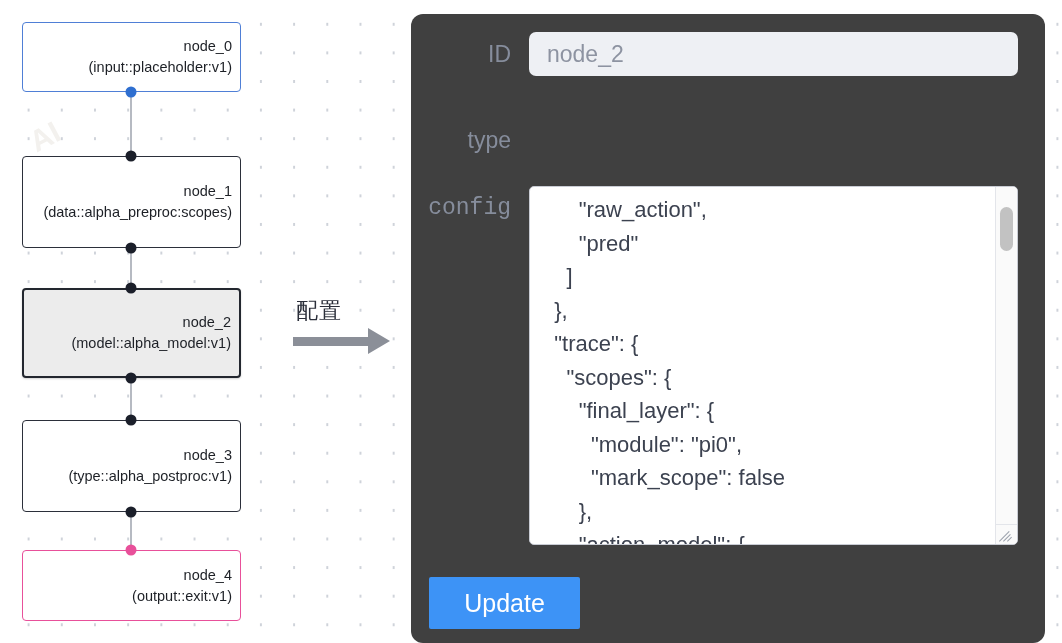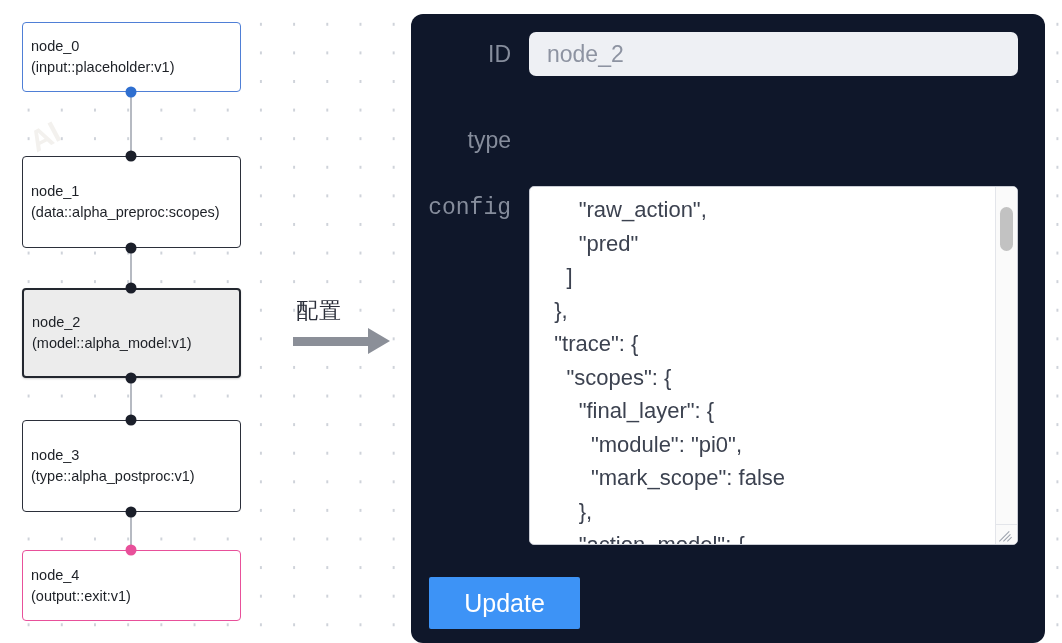--- a/index.html
+++ b/index.html
@@ -24,21 +24,21 @@
   #watermark span{
     position:absolute;color:#f3f1ee;font-size:30px;font-weight:700;
     transform:rotate(-28deg);white-space:nowrap;
   }
 
   
   .node{
     position:absolute;box-sizing:border-box;
     background:#ffffff;border:1.6px solid #2b2f3a;border-radius:4px;
     display:flex;align-items:center;justify-content:center;
-    text-align:left;color:#1d2026;font-size:14.5px;line-height:21px;
+    text-align:right;color:#1d2026;font-size:14.5px;line-height:21px;
     padding:4px 8px;
   }
   .node .nlabel{display:block;width:100%;word-break:break-all;}
   .node.input-node{border-color:#4f7fd6;}
   .node.output-node{border-color:#e8509a;}
   .node.selected{background:#ececec;border-color:#23272f;border-width:2.2px;
     box-shadow:0 1px 2px rgba(0,0,0,.18);}
 
   .port{
     position:absolute;width:11px;height:11px;border-radius:50%;
@@ -60,21 +60,21 @@
   #arrow-shaft{position:absolute;left:5px;top:41px;width:78px;height:9px;background:#8b8f98;}
   #arrow-head{
     position:absolute;left:80px;top:32px;width:0;height:0;
     border-top:13px solid transparent;border-bottom:13px solid transparent;
     border-left:22px solid #8b8f98;
   }
 
   
   #panel{
     position:absolute;left:411px;top:14px;width:634px;height:629px;
-    background:#0f172a;border-radius:12px;box-sizing:border-box;
+    background:#404040;border-radius:12px;box-sizing:border-box;
     overflow:hidden;
   }
   .field-row{position:absolute;left:0;width:100%;display:flex;align-items:flex-start;}
   .field-label{
     width:118px;text-align:right;padding-right:18px;box-sizing:border-box;
     color:#868d9c;font-size:23px;line-height:44px;
   }
   .field-input{
     box-sizing:border-box;background:#eef0f4;border:none;border-radius:7px;
     color:#8d93a1;font-size:23px;padding:0 18px;height:44px;line-height:44px;

